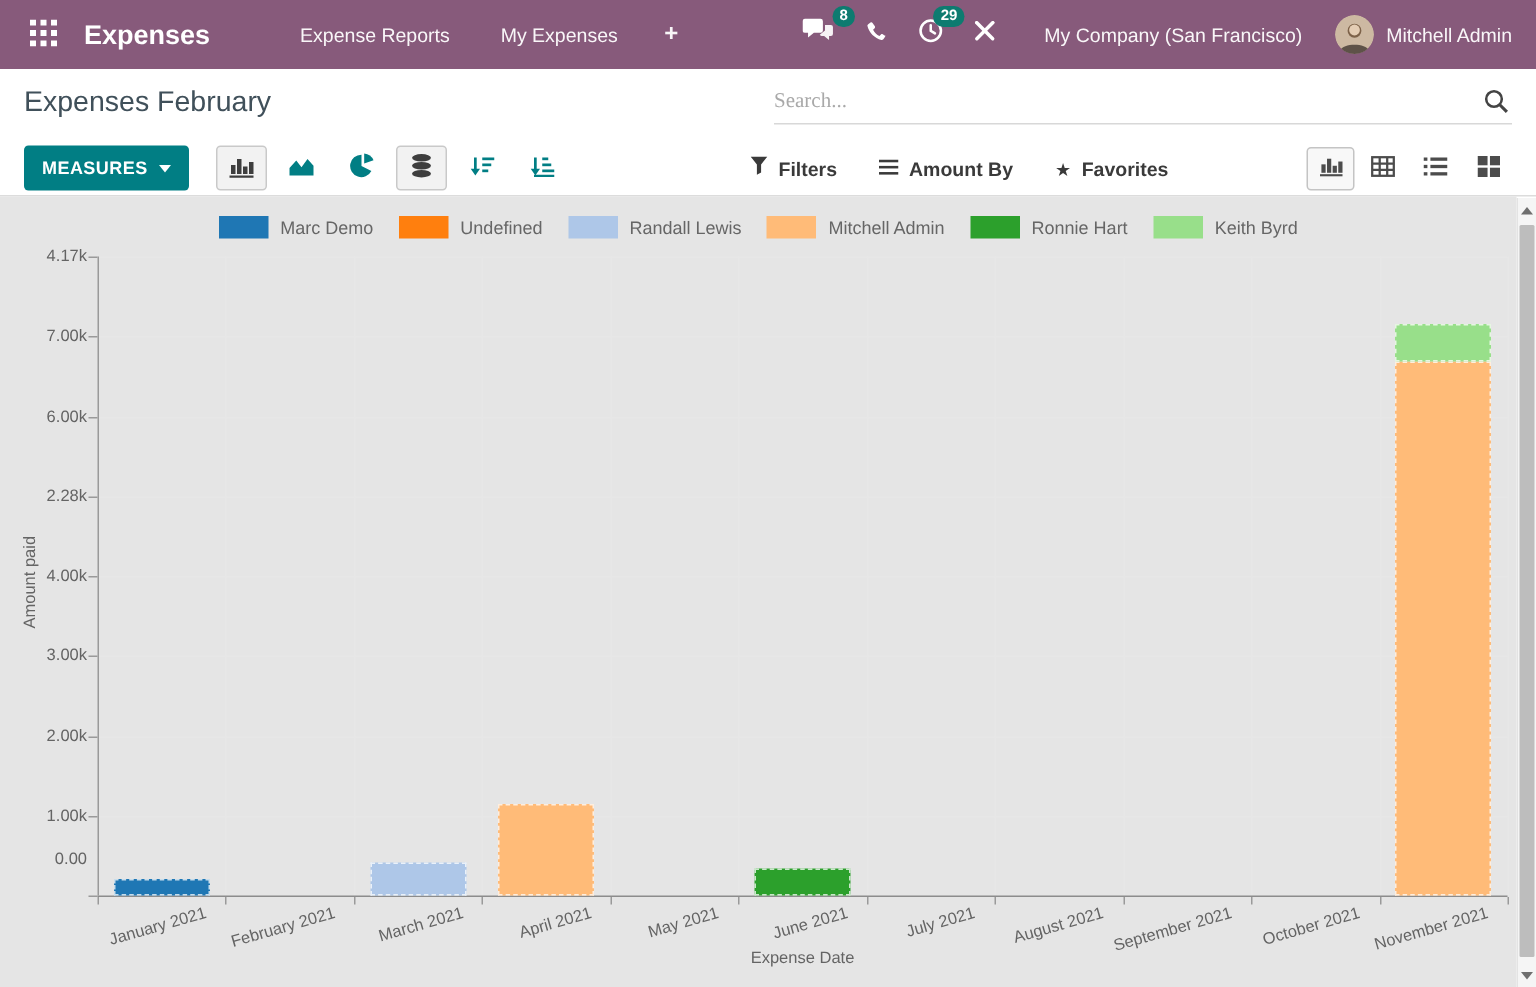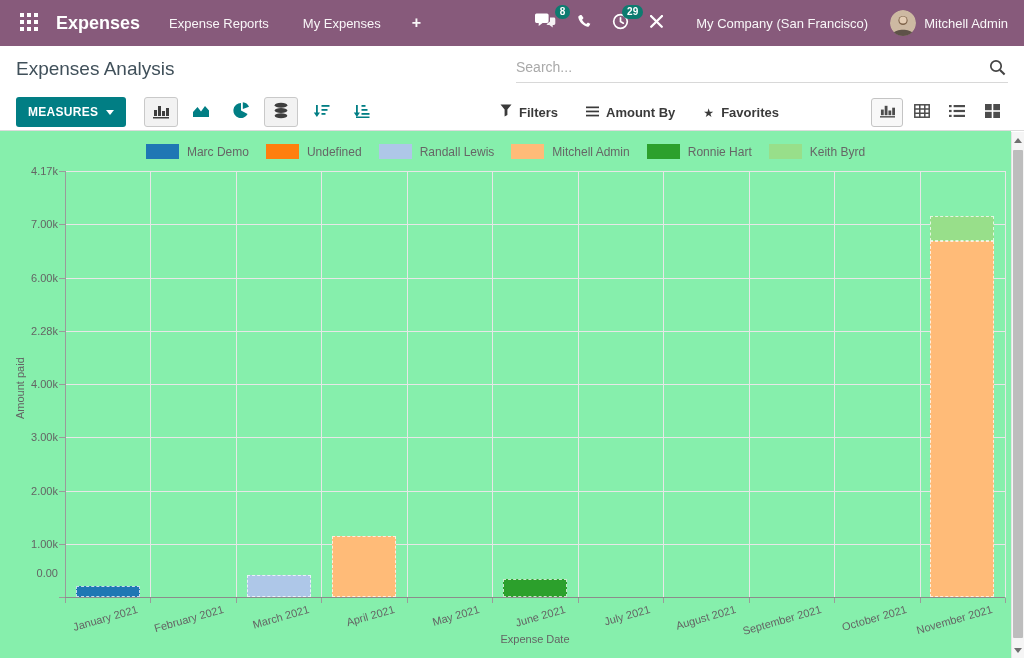--- a/index.html
+++ b/index.html
@@ -12,39 +12,39 @@
   }
   *{box-sizing:border-box;margin:0;padding:0;}
   html,body{width:1024px;height:658px;overflow:hidden;background:#fff;
     font-family:"Liberation Sans","DejaVu Sans",sans-serif;}
   
   .navbar{height:46px;background:var(--navbar-bg);display:flex;align-items:center;
     padding:0 16px;color:#fff;}
   .nav-left{display:flex;align-items:center;}
   .apps-btn{background:none;border:none;cursor:pointer;display:flex;align-items:center;
     padding:4px;margin-right:14px;}
-  .app-name{font-size:18px;font-weight:bold;color:#fff;margin-right:12px;cursor:pointer;}
+  .app-name{font-size:18px;font-weight:bold;color:#fff;margin-right:43px;cursor:pointer;}
   .nav-item{font-size:13px;color:rgba(255,255,255,.95);padding:14px 17px;cursor:pointer;}
   .nav-item.plus{font-size:16px;font-weight:bold;padding:12px 14px;}
   .nav-right{margin-left:auto;display:flex;align-items:center;}
   .systray-item{position:relative;padding:6px 10px;cursor:pointer;display:flex;align-items:center;}
   .badge{position:absolute;top:-2px;right:-4px;background:var(--badge);color:#fff;
     font-size:10px;font-weight:bold;border-radius:9px;padding:2px 5px;line-height:1;}
   .company{font-size:13px;color:rgba(255,255,255,.95);padding:0 18px 0 22px;cursor:pointer;}
   .user{display:flex;align-items:center;gap:8px;cursor:pointer;font-size:13px;
     color:rgba(255,255,255,.95);padding-left:4px;}
   .avatar{width:26px;height:26px;border-radius:50%;overflow:hidden;display:block;flex:none;}
   
   .control-panel{height:85px;background:#fff;border-bottom:1px solid #dcdcdc;padding:10px 16px 0 16px;}
   .cp-top{display:flex;align-items:flex-start;height:38px;}
   .page-title{font-size:19px;font-weight:400;color:#40505a;margin-top:2px;}
   .search{position:relative;margin-left:auto;width:492px;border-bottom:1px solid #d8d8d8;
     padding-bottom:6px;margin-top:2px;}
   .search input{border:none;outline:none;width:460px;font-size:14px;color:#333;
-    font-family:Liberation Sans, sans-serif;background:transparent;}
+    font-family:Liberation Serif, serif;background:transparent;}
   .search input::placeholder{color:#a9a9a9;}
   .search .search-glyph{position:absolute;right:2px;top:1px;}
   .cp-bottom{display:flex;align-items:center;height:36px;margin-top:0;}
   .left-tools{display:flex;align-items:center;gap:6px;width:484px;flex:none;}
   .btn-measures{background:var(--accent);color:#fff;border:none;border-radius:3px;
     font-size:12px;font-weight:bold;letter-spacing:.3px;padding:8px 12px;cursor:pointer;
     display:flex;align-items:center;gap:8px;margin-right:12px;font-family:inherit;}
   .caret-down{width:0;height:0;border-left:4px solid transparent;border-right:4px solid transparent;
     border-top:5px solid #fff;display:inline-block;}
   .icon-btn{background:none;border:1px solid transparent;border-radius:3px;width:34px;height:30px;
@@ -52,21 +52,21 @@
   .icon-btn.active{background:#f2f2f2;border-color:#c9c9c9;color:#3e3e3e;}
   .filters-group{display:flex;align-items:flex-end;gap:28px;}
   .filter-item{display:flex;align-items:center;gap:7px;font-size:13px;font-weight:bold;
     color:#3a3a3a;cursor:pointer;}
   .star{color:#3a3a3a;font-size:12px;line-height:1;}
   .view-switcher{margin-left:auto;display:flex;align-items:center;gap:3px;}
   .view-btn{background:none;border:1px solid transparent;border-radius:3px;width:32px;height:29px;
     display:flex;align-items:center;justify-content:center;cursor:pointer;color:#4c4c4c;}
   .view-btn.active{background:#f8f8f8;border-color:#c4c4c4;}
   
-  .chart-region{position:relative;width:1011px;height:527px;background:#86efac;}
+  .chart-region{position:relative;width:1011px;height:527px;background:#e5e5e5;}
   .legend{position:absolute;top:13px;left:0;right:0;display:flex;justify-content:center;
     align-items:center;gap:17px;}
   .legend-item{display:flex;align-items:center;gap:8px;cursor:pointer;}
   .legend-swatch{width:33px;height:15px;display:inline-block;}
   .legend-label{font-size:12px;color:#666;}
   .hgrid,.vgrid,.yaxis,.xaxis,.ytickmark,.xtickmark{position:absolute;}
   .hgrid{height:1px;background:var(--grid);}
   .vgrid{width:1px;background:var(--grid);}
   .yaxis{width:1px;background:var(--axis);}
   .xaxis{height:1px;background:#8c8c8c;}
@@ -166,21 +166,21 @@
           <path d="M3.5 23.5c1.6-5 17.4-5 19 0a13 13 0 0 1-19 0z" fill="#5e5248"></path>
         </svg>
       </span>
       <span>Mitchell Admin</span>
     </div>
   </div>
 </div>
 
 <div class="control-panel">
   <div class="cp-top">
-    <h1 class="page-title">Expenses Analysis</h1>
+    <h1 class="page-title">Expenses February</h1>
     <div class="search">
       <input placeholder="Search..." style="">
       <span class="search-glyph">
         <svg width="17" height="17" viewBox="0 0 17 17" fill="none" stroke="#444" stroke-width="1.7">
           <circle cx="7" cy="7" r="5.2"></circle>
           <path d="M11 11 L15.6 15.6" stroke-width="2.1"></path>
         </svg>
       </span>
     </div>
   </div>

